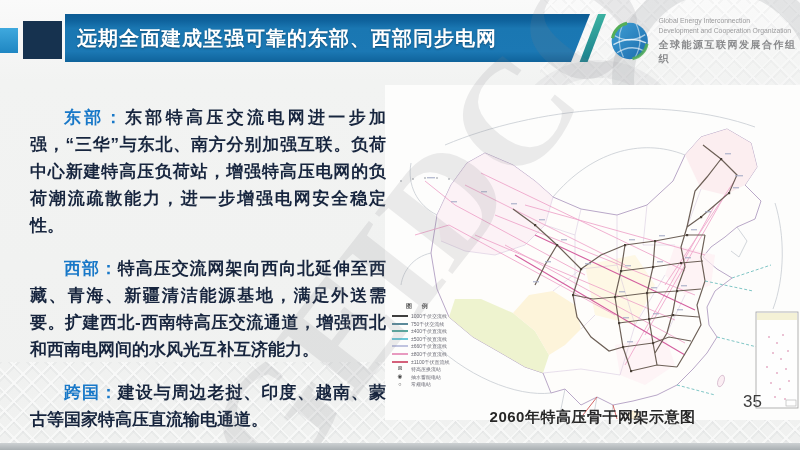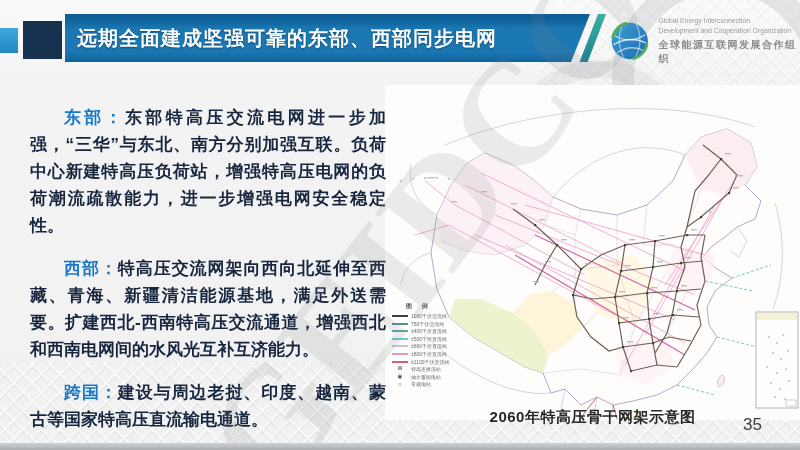--- a/index.html
+++ b/index.html
@@ -78,21 +78,21 @@
   .legend-title{font-size:6px;color:#555;letter-spacing:4px;margin:0 0 2px 14px;font-weight:bold;}
   .legend-row{display:flex;align-items:center;margin-bottom:1.6px;}
   .legend-swatch{width:16px;height:2px;margin-right:3px;flex:none;}
   .legend-label{font-size:5px;color:#6a6a74;white-space:nowrap;}
   .legend-glyph{width:16px;text-align:center;font-size:5.5px;color:#444;margin-right:3px;flex:none;line-height:1;}
   
   .map-caption{
     position:absolute;left:385px;top:408px;width:415px;z-index:6;
     text-align:center;font-size:15px;font-weight:bold;color:#272727;letter-spacing:.5px;
   }
-  .page-number{position:absolute;right:38px;top:415px;z-index:6;font-size:17px;color:#3c3c3c;}
+  .page-number{position:absolute;right:38px;top:392px;z-index:6;font-size:17px;color:#3c3c3c;}
   
   .footer-bar{position:absolute;left:0;bottom:0;width:800px;height:7px;z-index:9;
     background:linear-gradient(180deg,#cdd1d3,#a9afb2);}
 </style>
 </head>
 <body>
 
 <div class="slide">
 
   <div class="lattice lattice-bottom"></div>

